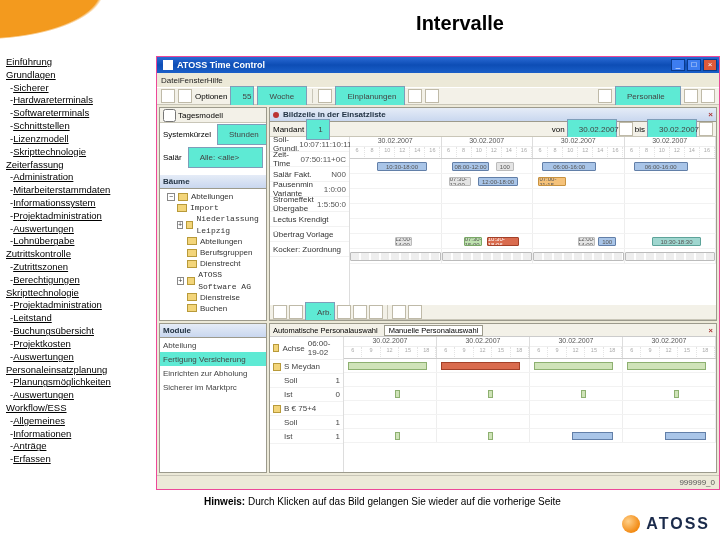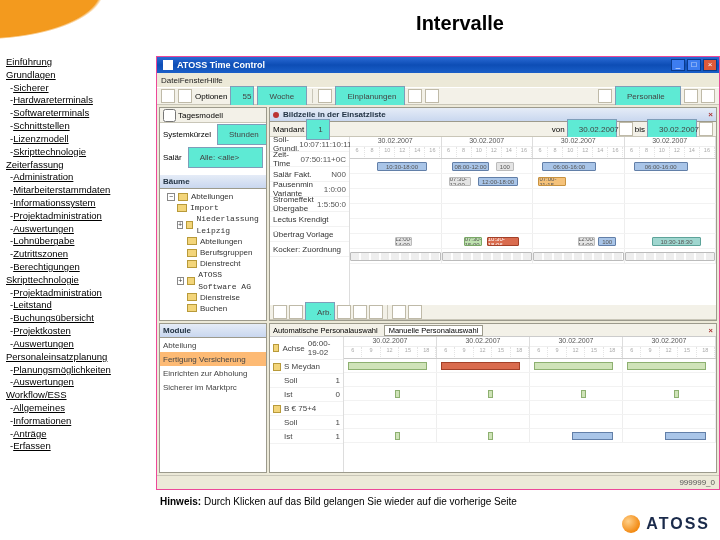--- a/index.html
+++ b/index.html
@@ -119,41 +119,42 @@
   .bar { position:absolute; height:9px; top:3px; border-radius:1px; font-size:6px; color:#555; display:flex; align-items:center; justify-content:center; overflow:hidden; }
   .bar.blue { background:#a9c5e8; border:1px solid #627fa8; }
   .bar.green { background:#bfe2b0; border:1px solid #7aa866; }
   .bar.red { background:#d96b4e; border:1px solid #a34028; color:#fff; }
   .bar.gray { background:#e4e4e4; border:1px solid #bbb; }
   .bar.teal { background:#9fd6cf; border:1px solid #5da399; }
   .bar.orange { background:#f5c27a; border:1px solid #c8923f; }
   .lb-body { flex:1; }
   .lb-row { display:flex; align-items:center; height:14px; padding:0 3px; gap:4px; }
   .lb-row .cell { flex:1; color:#444; }
-  .lb-row.sel { background:#fdba74; }
+  .lb-row.sel { background:#5eead4; }
   .rb-top-strip { height:13px; border-bottom:1px solid #ccc; display:flex; align-items:center; padding:0 3px; gap:6px; background:#f3f1e8; font-size:7.5px; }
   .rb-body { flex:1; display:flex; }
   .rb-lcol { width:74px; border-right:1px solid #ddd; }
   .rb-lrow { min-height:14px; display:flex; align-items:center; padding:2px 3px; color:#444; border-bottom:1px solid #f2f2f2; gap:3px; }
   .rb-lrow .ico { width:8px; height:8px; background:#f3d57a; border:1px solid #b89a3a; }
   .rb-tl { flex:1; background:#fff; display:flex; flex-direction:column; font-size:6.5px; color:#888; }
   .rb-days { display:flex; height:22px; border-bottom:1px solid #ccc; }
   .rb-day { flex:1; border-right:1px solid #ddd; }
   .rb-rows { flex:1; }
   .rb-row { height:14px; border-bottom:1px solid #f2f2f2; display:flex; position:relative; }
   .rb-row .seg { flex:1; border-right:1px solid #eee; position:relative; }
   .chip { position:absolute; height:8px; top:3px; background:#cfe3b8; border:1px solid #8db070; }
   .chip.red { background:#d96b4e; border-color:#a34028; }
   .chip.blue { background:#a9c5e8; border-color:#627fa8; }
   .statusbar { height:14px; background:#ece9d8; border-top:1px solid #c9c6b8; display:flex; align-items:center; padding:0 4px; color:#555; }
   .statusbar .sp { margin-left:auto; }
   .footer-note {
     font-size: 10px;
     padding: 6px 0 0 160px;
     color: #000;
+    margin-left: 44px;
   }
   .footer-note .hw { color:#000; }
   .brand {
     position:absolute;
     right:10px; bottom:4px;
     width:150px; height:24px;
     display:flex; align-items:center; justify-content:flex-end;
     font-weight:bold; font-size:16px; letter-spacing:2px;
     color:#1a2a4a;
   }
@@ -184,20 +185,21 @@
     <div class="group">
       <div class="head">Zeiterfassung</div>
       <div class="item">Administration</div>
       <div class="item">Mitarbeiterstammdaten</div>
       <div class="item">Informationssystem</div>
       <div class="item">Projektadministration</div>
       <div class="item">Auswertungen</div>
       <div class="item">Lohnübergabe</div>
     </div>
     <div class="group">
+      <div class="head">Zutrittskontrolle</div>
       <div class="item">Zutrittszonen</div>
       <div class="item">Berechtigungen</div>
     </div>
     <div class="group">
       <div class="head">Skripttechnologie</div>
       <div class="item">Projektadministration</div>
       <div class="item">Leitstand</div>
       <div class="item">Buchungsübersicht</div>
       <div class="item">Projektkosten</div>
       <div class="item">Auswertungen</div>

